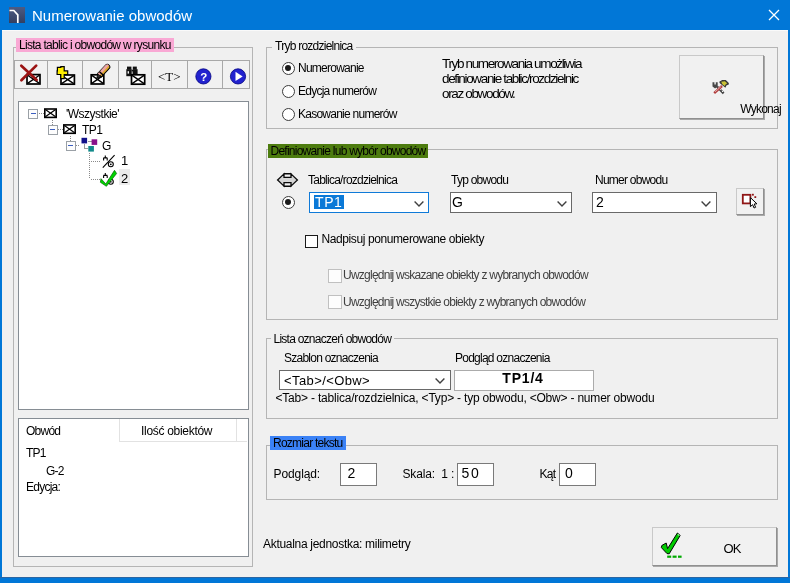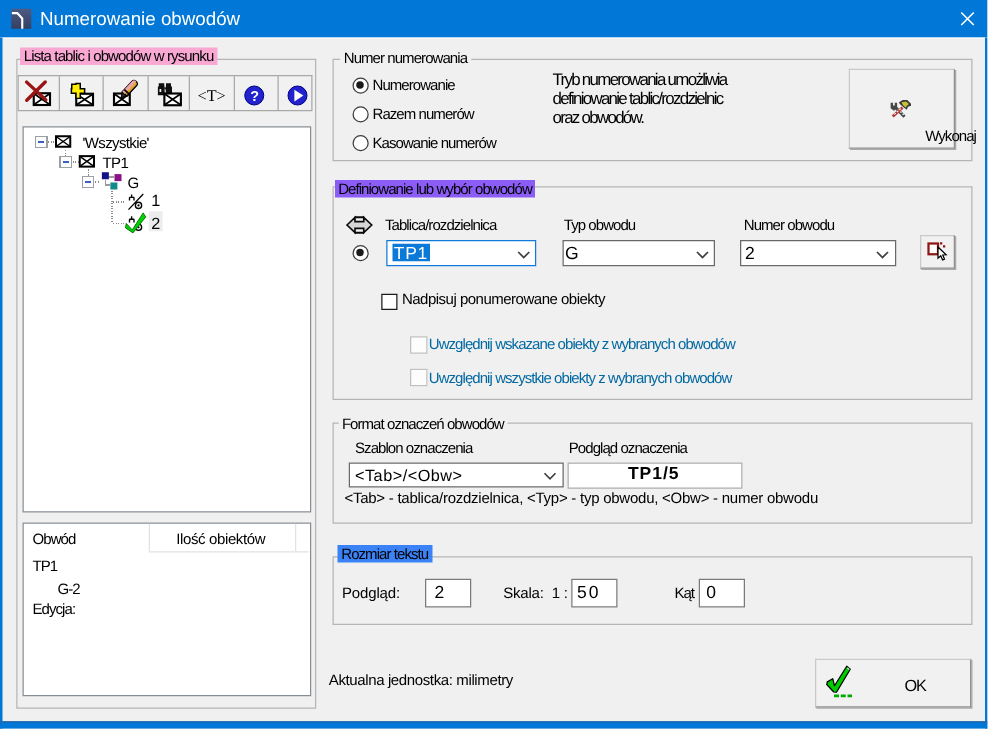--- a/index.html
+++ b/index.html
@@ -11,21 +11,21 @@
 .group{position:absolute;border:1px solid #b5b5b5}
 .white{background:#fff;border:1px solid #868d94;position:absolute}
 .combo{position:absolute;background:#fff;border:1px solid #696969;height:19px}
 .inp{position:absolute;background:#fff;border:1px solid #7a7a7a}
 .btn3d{position:absolute;background:#f1f1f1;border:1px solid #c9c9c9;border-right-color:#909090;border-bottom-color:#909090;box-shadow:1px 1px 0 #a9a9a9}
 .radio{position:absolute;width:11px;height:11px;border:1.4px solid #3c3c3c;border-radius:50%;background:#fff}
 .radio.sel::after{content:"";position:absolute;left:2.2px;top:2.2px;width:6px;height:6px;border-radius:50%;background:#1a1a1a}
 .cb{position:absolute;width:11px;height:11px;border:1.5px solid #1a1a1a;background:#fff}
 .cbd{position:absolute;width:12px;height:12px;border:1px solid #c0c0c0;background:#fdfdfd}
 .lbl{position:absolute;white-space:nowrap}
-.gray{color:#0369a1}
+.gray{color:#404040}
 .sep{position:absolute;top:0;width:1px;height:27px;background:#a8a8a8}
 svg{position:absolute;overflow:visible}
 .treelbl{position:absolute;white-space:nowrap;letter-spacing:-0.5px}
 </style></head>
 <body>
 <div id="titlebar"></div>
 <div class="abs" style="left:0;top:30px;width:790px;height:1px;background:#fafafa"></div>
 <div id="borderL"></div>
 <div id="borderR"></div>
 <div id="borderB"></div>
@@ -145,42 +145,42 @@
 <div class="abs" style="left:119px;top:419px;width:1px;height:22px;background:#e2e2e2"></div>
 <div class="abs" style="left:236px;top:419px;width:1px;height:22px;background:#e2e2e2"></div>
 <div class="abs" style="left:119px;top:441px;width:128px;height:1px;background:#e2e2e2"></div>
 <div class="lbl" style="left:26px;top:424px">Obwód</div>
 <div class="lbl" style="left:141px;top:424px;letter-spacing:-0.3px">Ilość obiektów</div>
 <div class="lbl" style="left:26px;top:446px">TP1</div>
 <div class="lbl" style="left:46px;top:464px">G-2</div>
 <div class="lbl" style="left:26px;top:480px">Edycja:</div>
 
 <div class="group" style="left:266px;top:47px;width:510px;height:80px"></div>
-<div class="lbl" style="left:272px;top:38.5px;background:#f0f0f0;padding:0 3px">Numer numerowania</div>
+<div class="lbl" style="left:272px;top:38.5px;background:#f0f0f0;padding:0 3px">Tryb rozdzielnica</div>
 <div class="radio sel" style="left:281.5px;top:61.5px"></div>
 <div class="lbl" style="left:298px;top:61px">Numerowanie</div>
 <div class="radio" style="left:281.5px;top:84.5px"></div>
-<div class="lbl" style="left:298px;top:84px">Razem numerów</div>
+<div class="lbl" style="left:298px;top:84px">Edycja numerów</div>
 <div class="radio" style="left:281.5px;top:107.5px"></div>
 <div class="lbl" style="left:298px;top:107px">Kasowanie numerów</div>
 <div class="lbl" style="left:442px;top:57px;font-size:13.5px;letter-spacing:-1.35px;line-height:14.8px">Tryb numerowania umożliwia<br>definiowanie tablic/rozdzielnic<br>oraz obwodów.</div>
 <div class="btn3d" style="left:679px;top:55px;width:83px;height:62px"></div>
 <svg style="left:711px;top:77px" width="18" height="18" viewBox="0 0 18 18">
  <path d="M1.5,5.2 h1.9 v2.2 h1.4 V5.2 h1.9 v4.3 l-2.6,2 -2.6,-2 Z" fill="#474747"></path>
  <path d="M6,9.5 L12.6,16.4" stroke="#474747" stroke-width="2.4"></path>
  <path d="M7.4,10.4 l1,0.9 M9.2,12.2 l1,0.9 M11,14 l1,0.9" stroke="#fff" stroke-width="1"></path>
  <path d="M8.2,4.8 L11.2,3 L14.8,3 L17.8,6 L17.8,7.6 L15.4,8.4 L14.4,10.8 L11.6,8.6 L8.8,6.2 Z" fill="#383838"></path>
  <path d="M10.2,4.8 L13.8,4.2 L16.2,6.2 L14.6,7.4 L13.6,9 L11.4,7.2 Z" fill="#c9c135"></path>
  <path d="M11,9 L3.2,16.2" stroke="#b23c3c" stroke-width="2.4"></path>
  <path d="M9.6,9.9 l-1.1,1 M7.6,11.7 l-1.1,1 M5.6,13.5 l-1.1,1" stroke="#fff" stroke-width="1"></path>
 </svg>
 <div class="lbl" style="left:719px;top:102px;width:83px;text-align:center">Wykonaj</div>
 
 <div class="group" style="left:266px;top:148.5px;width:510px;height:169px"></div>
-<div class="lbl" style="left:267.5px;top:143.5px;background:#8b5cf6;padding:0 3px">Definiowanie lub wybór obwodów</div>
+<div class="lbl" style="left:267.5px;top:143.5px;background:#4d7c0f;padding:0 3px">Definiowanie lub wybór obwodów</div>
 <svg style="left:277px;top:173px" width="21" height="14" viewBox="0 0 21 14">
  <path d="M0.6,7 L7,0.9 V4.3 H14 V0.9 L20.4,7 L14,13.1 V9.7 H7 V13.1 Z" fill="#d6d6d6" stroke="#0a0a0a" stroke-width="1.3" stroke-linejoin="miter"></path>
  <path d="M6.6,0.8 H14.4 M6.6,13.2 H14.4" stroke="#0a0a0a" stroke-width="1.5"></path>
 </svg>
 <div class="lbl" style="left:308px;top:172.5px">Tablica/rozdzielnica</div>
 <div class="lbl" style="left:451px;top:172.5px">Typ obwodu</div>
 <div class="lbl" style="left:595px;top:172.5px">Numer obwodu</div>
 <div class="radio sel" style="left:281.7px;top:196px"></div>
 <div class="combo" style="left:309px;top:192px;width:118px;border:1px solid #0f7ad8"></div>
 <div class="abs" style="left:314px;top:195px;width:30px;height:14px;background:#0b79d7"></div>
@@ -206,30 +206,30 @@
  <path d="M9.4,5.6 L9.4,14.6 L11.6,12.7 L13.1,16 L14.6,15.3 L13.2,12 L15.9,11.8 Z" fill="#fff" stroke="#000" stroke-width="1"></path>
 </svg>
 <div class="cb" style="left:304.5px;top:234.5px"></div>
 <div class="lbl" style="left:321.5px;top:232px;letter-spacing:-0.4px">Nadpisuj ponumerowane obiekty</div>
 <div class="cbd" style="left:327.5px;top:268.5px"></div>
 <div class="lbl gray" style="left:343px;top:267.5px">Uwzględnij wskazane obiekty z wybranych obwodów</div>
 <div class="cbd" style="left:327.5px;top:295px"></div>
 <div class="lbl gray" style="left:343px;top:294.5px">Uwzględnij wszystkie obiekty z wybranych obwodów</div>
 
 <div class="group" style="left:266px;top:338px;width:510px;height:79px"></div>
-<div class="lbl" style="left:270.5px;top:331.5px;background:#f0f0f0;padding:0 3px">Format oznaczeń obwodów</div>
+<div class="lbl" style="left:270.5px;top:331.5px;background:#f0f0f0;padding:0 3px">Lista oznaczeń obwodów</div>
 <div class="lbl" style="left:284px;top:350.5px">Szablon oznaczenia</div>
 <div class="lbl" style="left:455px;top:350.5px">Podgląd oznaczenia</div>
 <div class="combo" style="left:278.5px;top:370px;width:170px;height:18px"></div>
 <div class="lbl" style="left:284px;top:372.5px;font-size:13px;letter-spacing:0.4px">&lt;Tab&gt;/&lt;Obw&gt;</div>
 <svg style="left:434.5px;top:377.5px" width="10" height="6" viewBox="0 0 10 6">
     <path d="M0.6,0.6 L5,5 L9.4,0.6" fill="none" stroke="#404040" stroke-width="1.4"></path>
   </svg>
 <div class="abs" style="left:454px;top:369.5px;width:138px;height:19px;background:#fff;border:1px solid #ababab"></div>
-<div class="lbl" style="left:454px;top:370px;width:138px;text-align:center;font-weight:bold;font-size:14px;letter-spacing:0.8px">TP1/5</div>
+<div class="lbl" style="left:454px;top:370px;width:138px;text-align:center;font-weight:bold;font-size:14px;letter-spacing:0.8px">TP1/4</div>
 <div class="lbl" style="left:275.5px;top:391px;letter-spacing:-0.2px">&lt;Tab&gt; - tablica/rozdzielnica, &lt;Typ&gt; - typ obwodu, &lt;Obw&gt; - numer obwodu</div>
 
 <div class="group" style="left:266px;top:445px;width:510px;height:53px"></div>
 <div class="lbl" style="left:270px;top:436px;background:#3b82f6;padding:0 3px">Rozmiar tekstu</div>
 <div class="lbl" style="left:273.5px;top:467px;letter-spacing:-0.1px">Podgląd:</div>
 <div class="inp" style="left:339.5px;top:462.5px;width:35px;height:21px"></div>
 <div class="lbl" style="left:347.5px;top:464.5px;font-size:14px">2</div>
 <div class="lbl" style="left:402.5px;top:467px;letter-spacing:-0.15px">Skala:&nbsp; 1&nbsp;:</div>
 <div class="inp" style="left:456.5px;top:462.5px;width:35px;height:21px"></div>
 <div class="lbl" style="left:461.5px;top:464.5px;font-size:14px;letter-spacing:1.8px">50</div>

